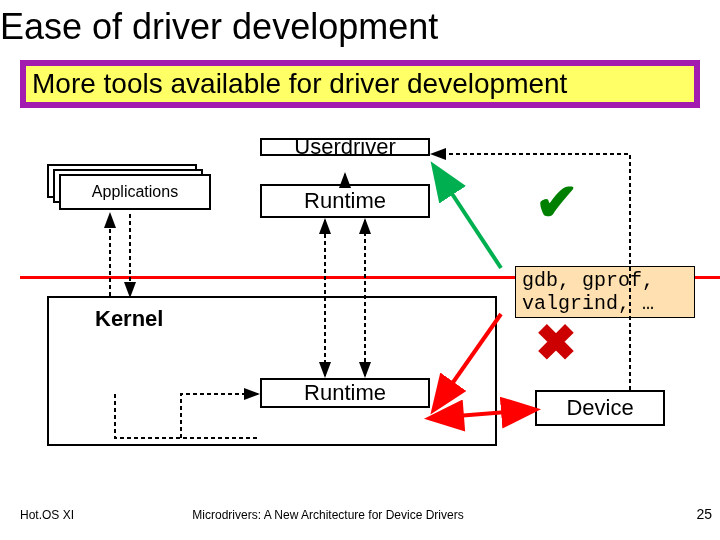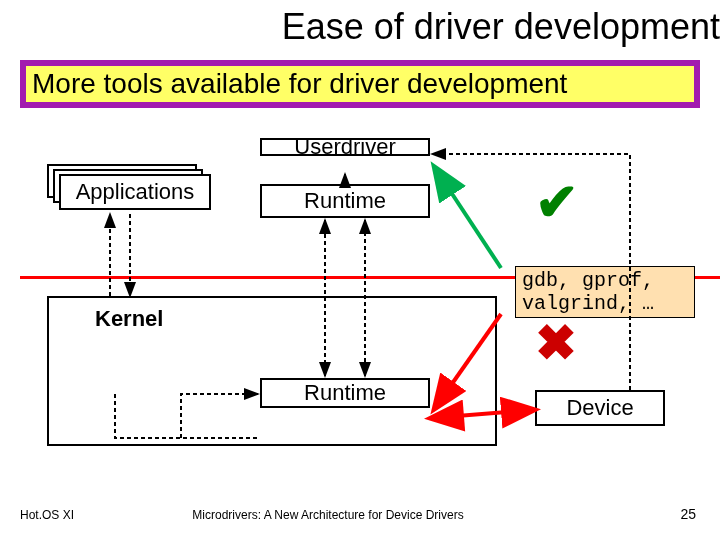--- a/index.html
+++ b/index.html
@@ -15,21 +15,21 @@
   .slide {
     position: relative;
     width: 720px;
     height: 540px;
   }
   .title {
     position: absolute;
     top: 6px;
     left: 0;
     width: 720px;
-    text-align: right;
+    text-align: left;
     font-size: 36px;
     font-weight: 400;
   }
   .subtitle {
     position: absolute;
     top: 60px;
     left: 20px;
     width: 680px;
     background: #ffff66;
     border: 6px solid #a21caf;
@@ -55,21 +55,21 @@
     height: 34px;
     background: #fff;
     border: 2px solid #000;
     box-sizing: border-box;
   }
   .appcard.front {
     width: 152px;
     height: 36px;
     text-align: center;
     line-height: 32px;
-    font-size: 22px;
+    font-size: 16px;
   }
   .box {
     position: absolute;
     background: #fff;
     border: 2px solid #000;
     box-sizing: border-box;
     text-align: center;
     font-size: 22px;
     display: flex;
     align-items: center;
@@ -153,21 +153,21 @@
   .footer-mid {
     position: absolute;
     left: 0;
     bottom: 18px;
     width: 656px;
     text-align: center;
     font-size: 12px;
   }
   .footer-right {
     position: absolute;
-    right: 24px;
+    right: 8px;
     bottom: 18px;
     font-size: 14px;
   }
 
   svg.arrows {
     position: absolute;
     left: 0;
     top: 0;
     width: 630px;
     height: 340px;

